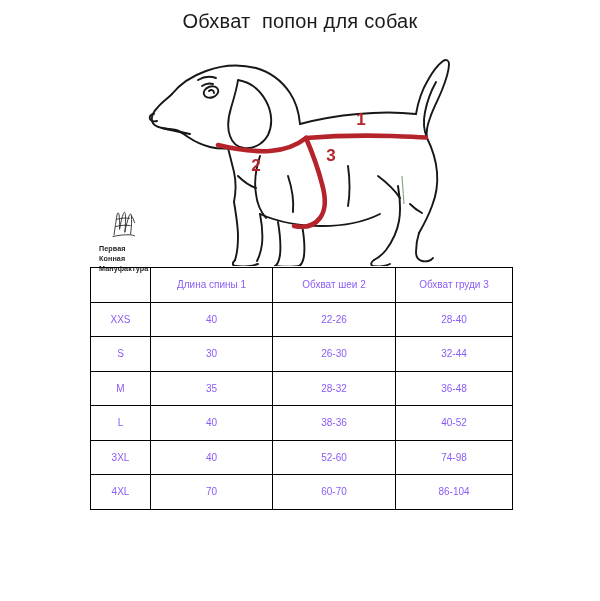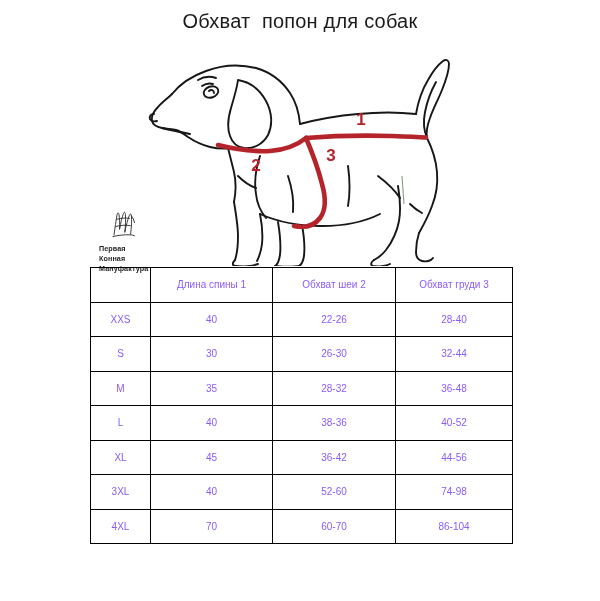--- a/index.html
+++ b/index.html
@@ -245,26 +245,20 @@
         <td>28-32</td>
         <td>36-48</td>
       </tr>
       <tr>
         <td>L</td>
         <td>40</td>
         <td>38-36</td>
         <td>40-52</td>
       </tr>
       <tr>
-        <td>XL</td>
-        <td>45</td>
-        <td>36-42</td>
-        <td>44-56</td>
-      </tr>
-      <tr>
         <td>3XL</td>
         <td>40</td>
         <td>52-60</td>
         <td>74-98</td>
       </tr>
       <tr>
         <td>4XL</td>
         <td>70</td>
         <td>60-70</td>
         <td>86-104</td>

